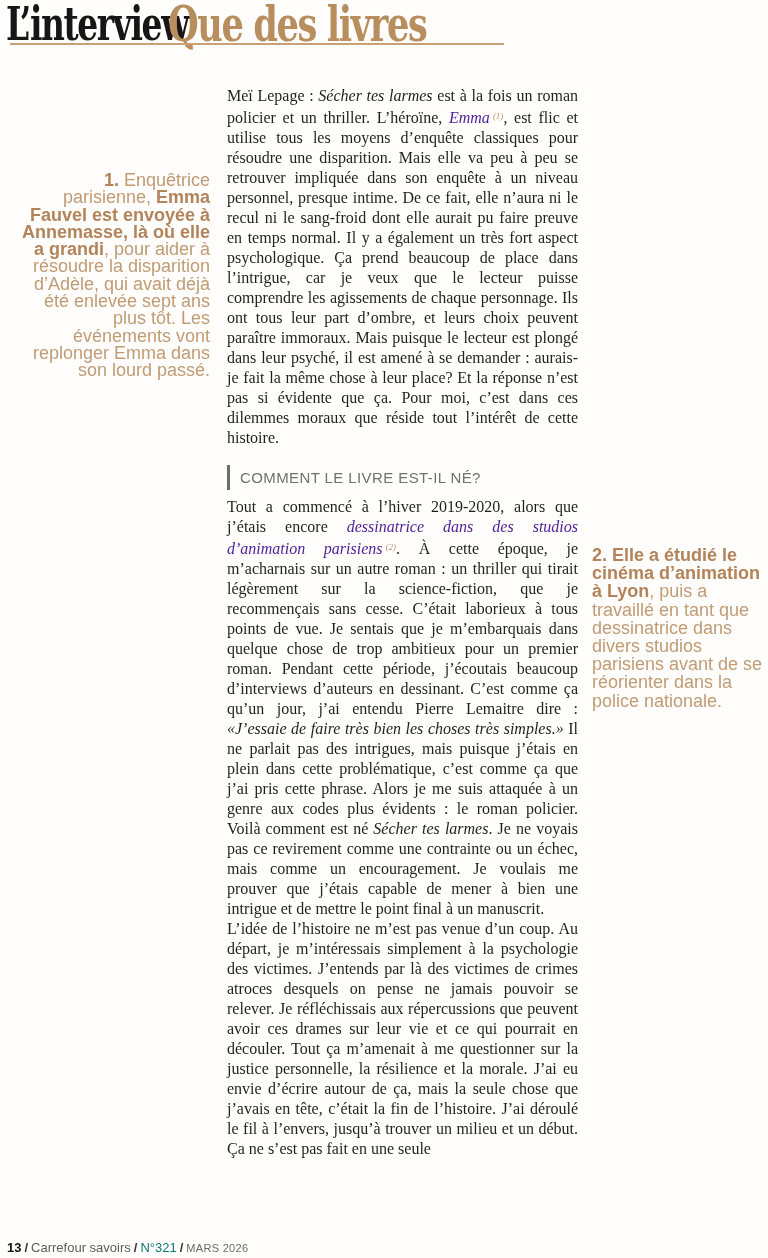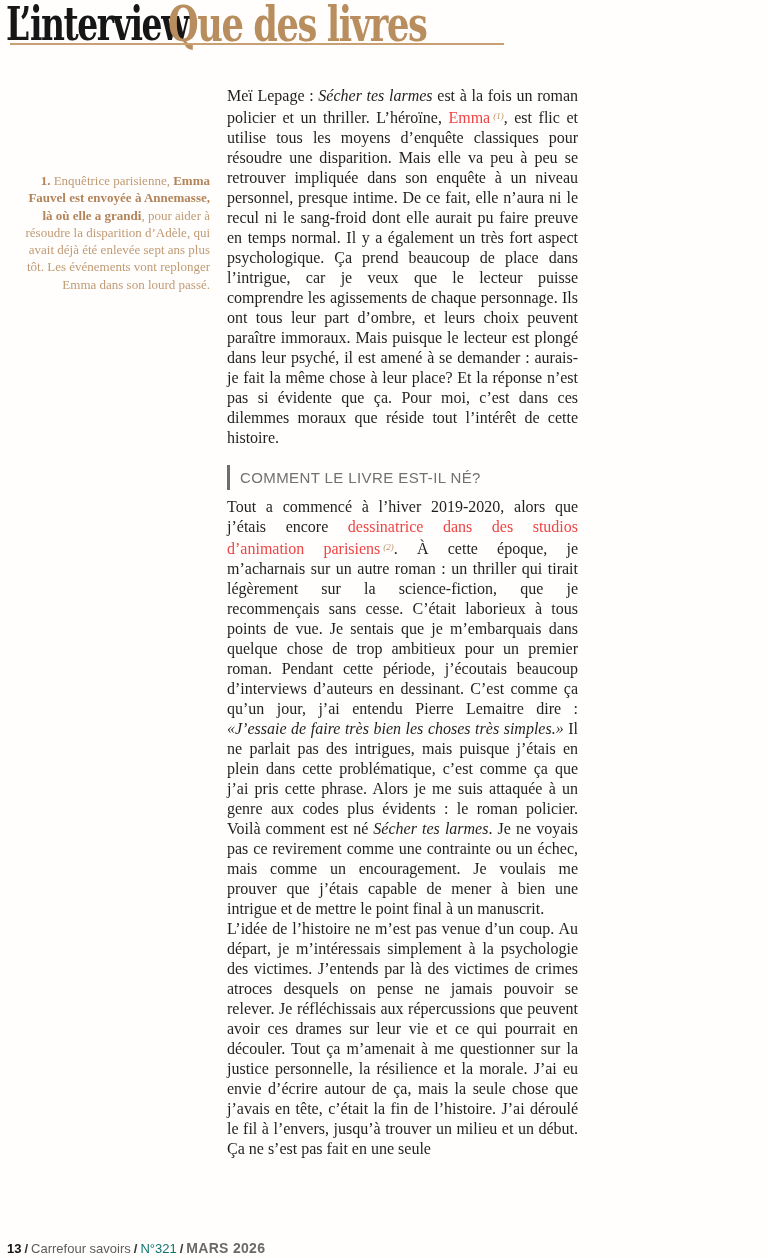--- a/index.html
+++ b/index.html
@@ -9,47 +9,47 @@
   
   .rubric{position:absolute;left:6px;top:0px;display:inline-block;
     font-family:"DejaVu Serif",serif;font-weight:700;font-size:47px;line-height:47px;
     letter-spacing:-2px;color:#161616;transform:scaleX(0.70);transform-origin:0 0;white-space:nowrap;}
   .section-title{position:absolute;left:168px;top:0px;display:inline-block;
     font-family:"DejaVu Serif",serif;font-weight:700;font-size:49px;line-height:49px;
     letter-spacing:-2px;color:#b98e5e;transform:scaleX(0.72);transform-origin:0 0;white-space:nowrap;}
   .header-rule{position:absolute;left:10px;top:43px;width:494px;height:2px;background:#c9a073;}
 
   
-  .note{position:absolute;font-family:Liberation Serif, serif;
-    font-size:13px;line-height:17.3px;color:#c09b74;}
+  .note{position:absolute;font-family:Liberation Sans, sans-serif;
+    font-size:18px;line-height:17.3px;color:#c09b74;}
   .note strong{font-weight:700;color:#b3845a;}
   .note-left{left:20px;top:172px;width:190px;text-align:right;}
   .note-right{left:592px;top:546px;width:172px;text-align:left;line-height:18.2px;}
 
   
   .main-col{position:absolute;left:227px;top:86px;width:351px;}
   .question{margin:0 0 7px 0;padding:2px 0 2px 10px;border-left:3.5px solid #6d6d6d;
     font-family:"Liberation Sans",sans-serif;font-weight:400;
     font-size:15px;line-height:21px;letter-spacing:0.4px;color:#707070;}
   .question + .question, .answer + .question{margin-top:17px;}
   .question em{font-style:italic;}
   .answer{margin:0;text-align:justify;color:#1f1f1f;
     font-family:"Liberation Serif",serif;font-size:16px;line-height:20px;}
   .answer .speaker{font-weight:400;}
   .answer em{font-style:italic;}
-  .gold-link{color:#ef4444;}
+  .gold-link{color:#4c1d95;font-style:italic;}
   .fnref{color:#bb9166;font-size:9px;font-style:italic;vertical-align:4px;margin-left:3px;}
 
   
   .footer{position:absolute;left:7px;top:1240px;font-family:"Liberation Sans",sans-serif;
     font-size:13px;color:#5c5c5c;white-space:nowrap;}
   .footer .pagenum{font-weight:700;color:#121212;}
   .footer .slash{color:#333;font-weight:700;padding:0 3px;}
   .footer .issue{color:#0f766e;}
-  .footer .date{font-size:14px;letter-spacing:0.3px;color:#6a6a6a;font-weight:bold;}
+  .footer .date{font-size:11px;letter-spacing:0.3px;color:#6a6a6a;}
 </style>
 </head>
 <body>
 
 <div class="page">
 
   <div>
     <span class="rubric">L’interview</span>
     <span class="section-title">Que des livres</span>
     <div class="header-rule"></div>
@@ -64,16 +64,17 @@
 
     <h2 class="question"><span>COMMENT LE LIVRE EST-IL NÉ?</span></h2>
 
     <p class="answer"><span>Tout a commencé à l’hiver 2019-2020, alors que j’étais encore </span><span class="gold-link">dessinatrice dans des studios d’animation parisiens</span><span class="fnref">(2)</span><span>. À cette époque, je m’acharnais sur un autre roman&nbsp;: un thriller qui tirait légèrement sur la science-fiction, que je recommençais sans cesse. C’était laborieux à tous points de vue. Je sentais que je m’embarquais dans quelque chose de trop ambitieux pour un premier roman. Pendant cette période, j’écoutais beaucoup d’interviews d’auteurs en dessinant. C’est comme ça qu’un jour, j’ai entendu Pierre Lemaitre dire&nbsp;: </span><em>«J’essaie de faire très bien les choses très simples.»</em><span> Il ne parlait pas des intrigues, mais puisque j’étais en plein dans cette problématique, c’est comme ça que j’ai pris cette phrase. Alors je me suis attaquée à un genre aux codes plus évidents&nbsp;: le roman policier. Voilà comment est né </span><em>Sécher tes larmes</em><span>. Je ne voyais pas ce revirement comme une contrainte ou un échec, mais comme un encouragement. Je voulais me prouver que j’étais capable de mener à bien une intrigue et de mettre le point final à un manuscrit.</span></p>
 
 
     <p class="answer"><span>L’idée de l’histoire ne m’est pas venue d’un coup. Au départ, je m’intéressais simplement à la psychologie des victimes. J’entends par là des victimes de crimes atroces desquels on pense ne jamais pouvoir se relever. Je réfléchissais aux répercussions que peuvent avoir ces drames sur leur vie et ce qui pourrait en découler. Tout ça m’amenait à me questionner sur la justice personnelle, la résilience et la morale. J’ai eu envie d’écrire autour de ça, mais la seule chose que j’avais en tête, c’était la fin de l’histoire. J’ai déroulé le fil à l’envers, jusqu’à trouver un milieu et un début. Ça ne s’est pas fait en une seule</span></p>
 
   </main>
 
+  <aside class="note note-right"><strong>2. Elle a étudié le cinéma d’animation à Lyon</strong><span>, puis a travaillé en tant que dessinatrice dans divers studios parisiens avant de se réorienter dans la police nationale.</span></aside>
 
   <footer class="footer"><span class="pagenum">13</span><span class="slash">/</span><span>Carrefour savoirs</span><span class="slash">/</span><span class="issue">N°321</span><span class="slash">/</span><span class="date">MARS 2026</span></footer>
 
 </div>
 
 </body></html>

